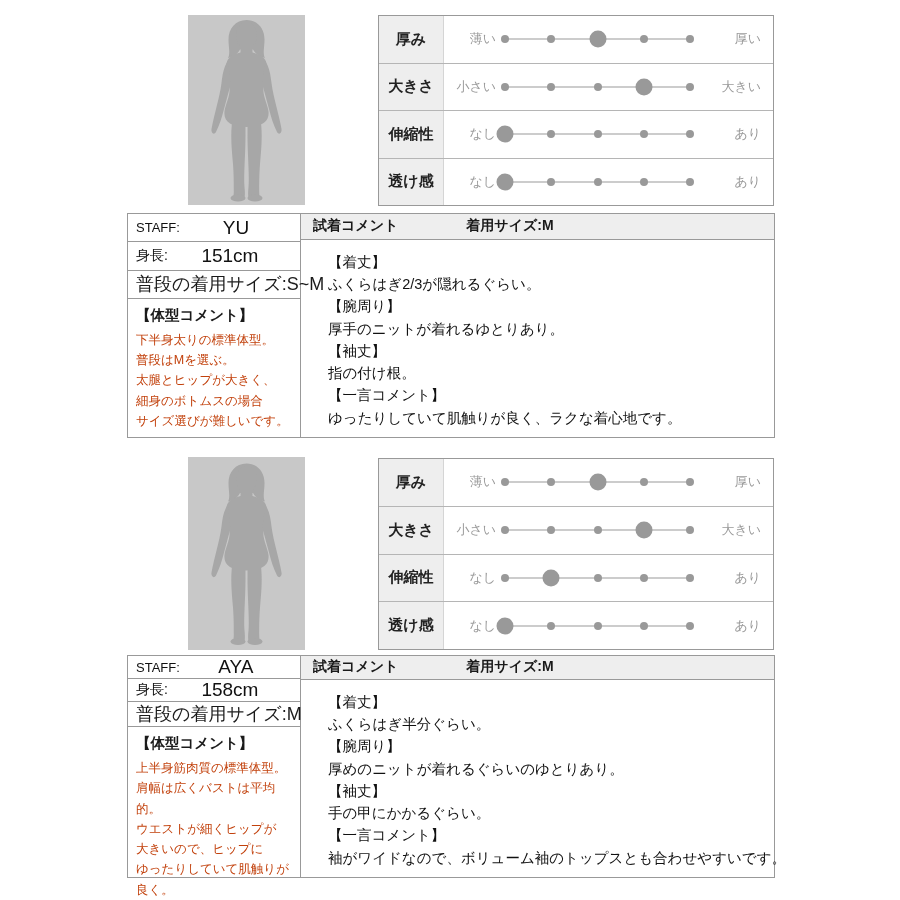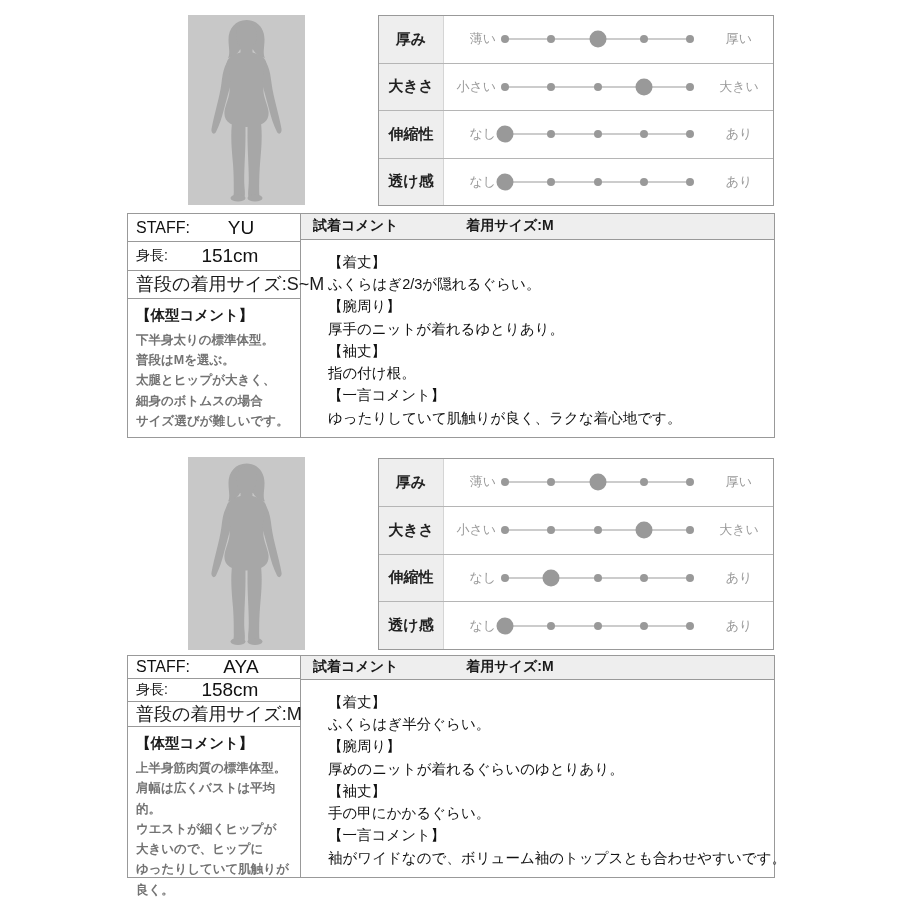--- a/index.html
+++ b/index.html
@@ -19,44 +19,44 @@
   .r-row { flex:1; display:flex; border-bottom:1px solid #b5b5b5; min-height:0; }
   .r-row:last-child { border-bottom:none; }
   .r-head {
     width:65px; background:#eeeeee; border-right:1px solid #d5d5d5;
     display:flex; align-items:center; justify-content:center;
     font-weight:bold; font-size:15px; color:#222;
   }
   .r-scale { flex:1; display:flex; align-items:center; padding:0 12px 0 6px; }
   .end { font-size:13px; color:#999; white-space:nowrap; }
   .end.left { width:46px; text-align:right; margin-right:9px; }
-  .end.right { width:44px; text-align:center; margin-left:27px; }
+  .end.right { width:44px; text-align:right; margin-left:27px; }
   .track { flex:1; position:relative; height:100%; }
   .track::before {
     content:""; position:absolute; left:0; right:0; top:50%; height:2px;
     margin-top:-1px; background:#cccccc;
   }
   .dot {
     position:absolute; top:50%; width:8px; height:8px; border-radius:50%;
     background:#999999; transform:translate(-50%,-50%);
   }
   .dot.selected { width:17px; height:17px; }
 
   
   .info { border:1px solid #999; display:flex; background:#fff; }
   .info-left { width:173px; border-right:1px solid #999; display:flex; flex-direction:column; }
   .il-row { border-bottom:1px solid #999; display:flex; align-items:center; padding:0 8px; }
   .row-staff { height:37px; }
   .row-height { height:38px; }
   .row-size { height:37px; font-size:18px; letter-spacing:0; white-space:nowrap; }
-  .lbl { font-size:16px; color:#111; }
+  .lbl { font-size:13px; color:#111; }
   .val { flex:1; text-align:center; font-size:19px; color:#111; }
   .il-comment { flex:1; padding:7px 8px 6px 8px; }
   .bc-title { font-weight:bold; font-size:14.5px; margin-bottom:5px; }
-  .bc-line { font-size:12.5px; line-height:1.62; color:#737373;font-weight:bold; }
+  .bc-line { font-size:12.5px; line-height:1.62; color:#c2410c; }
 
   .info-right { flex:1; display:flex; flex-direction:column; min-width:0; }
   .ir-header {
     height:37px; background:#eeeeee; border-bottom:1px solid #999;
     display:flex; align-items:center; padding:0 12px;
   }
   .ir-title { font-weight:bold; font-size:14px; }
   .ir-size { font-weight:bold; font-size:14px; margin-left:68px; }
   .ir-body { flex:1; padding:11px 6px 8px 13px; }
   .fc-line { font-size:14.5px; line-height:22.3px; color:#111; white-space:nowrap;margin-left:14px; }

